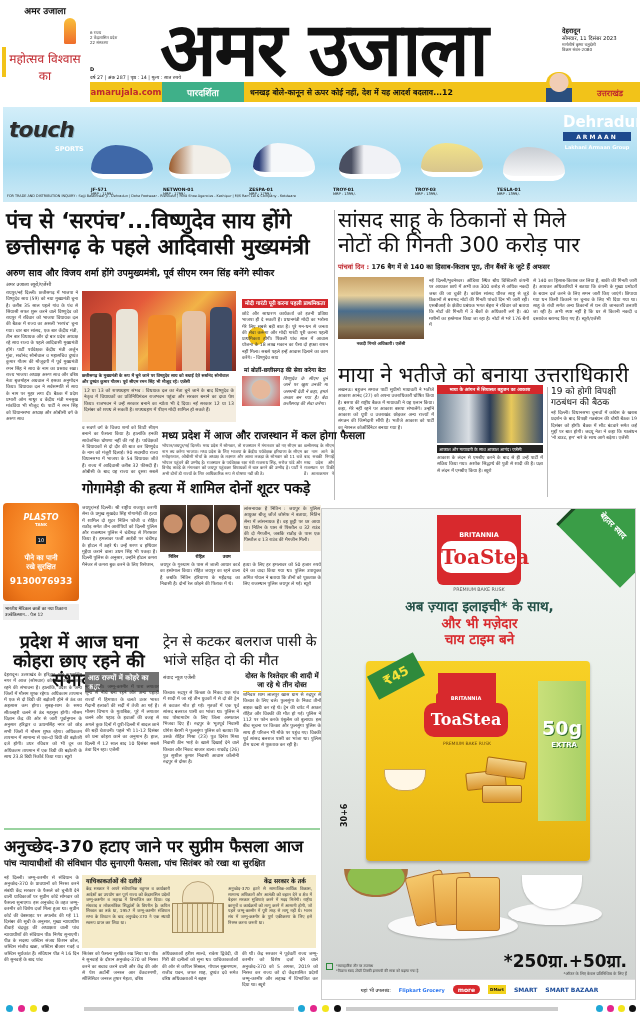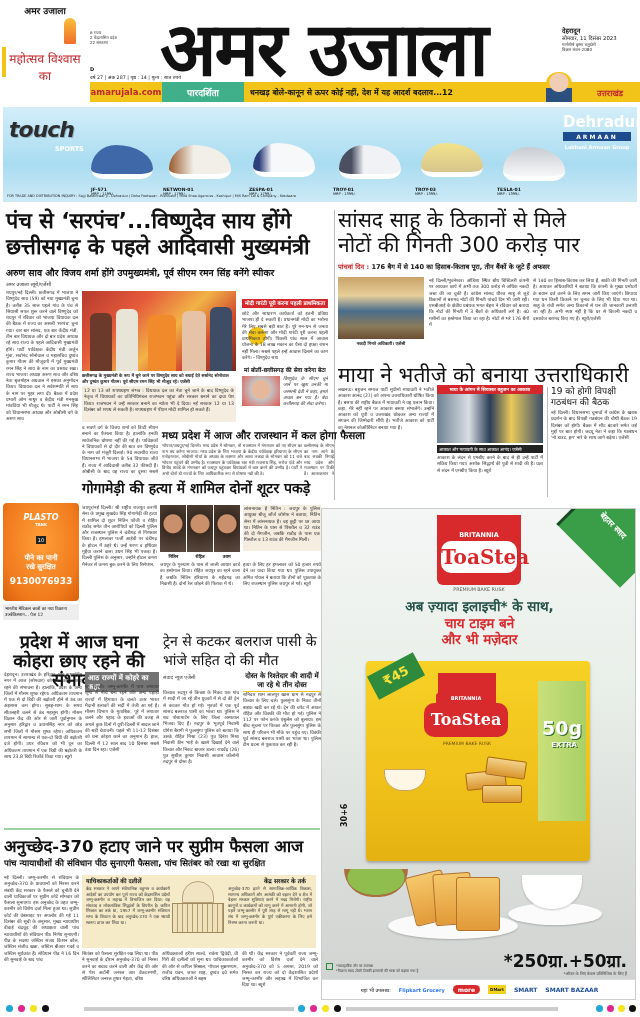--- a/index.html
+++ b/index.html
@@ -337,22 +337,22 @@
 <div id="toastea-ad" class="abs">
   <div class="green-corner"></div>
   <div class="green-corner-text">बेहतर स्वाद</div>
   <div class="tea-logo">
     <div class="brit">BRITANNIA</div>
     <div class="name">ToaStea</div>
   </div>
   <div class="pbr">PREMIUM BAKE RUSK</div>
   <div class="tea-line1">अब ज़्यादा इलाइची* के साथ,</div>
   <div class="tea-line2">
+    <div>और भी मज़ेदार</div>
     <div>चाय टाइम बने</div>
-    <div>और भी मज़ेदार</div>
   </div>
 
   <div class="pack">
     <div class="mrp">₹45</div>
     <div class="red-top"></div>
     <div class="brit2">BRITANNIA</div>
     <div class="logo">ToaStea</div>
     <div class="pbr2">PREMIUM BAKE RUSK</div>
     <div class="extra"></div>
     <div class="g50">50g</div>

